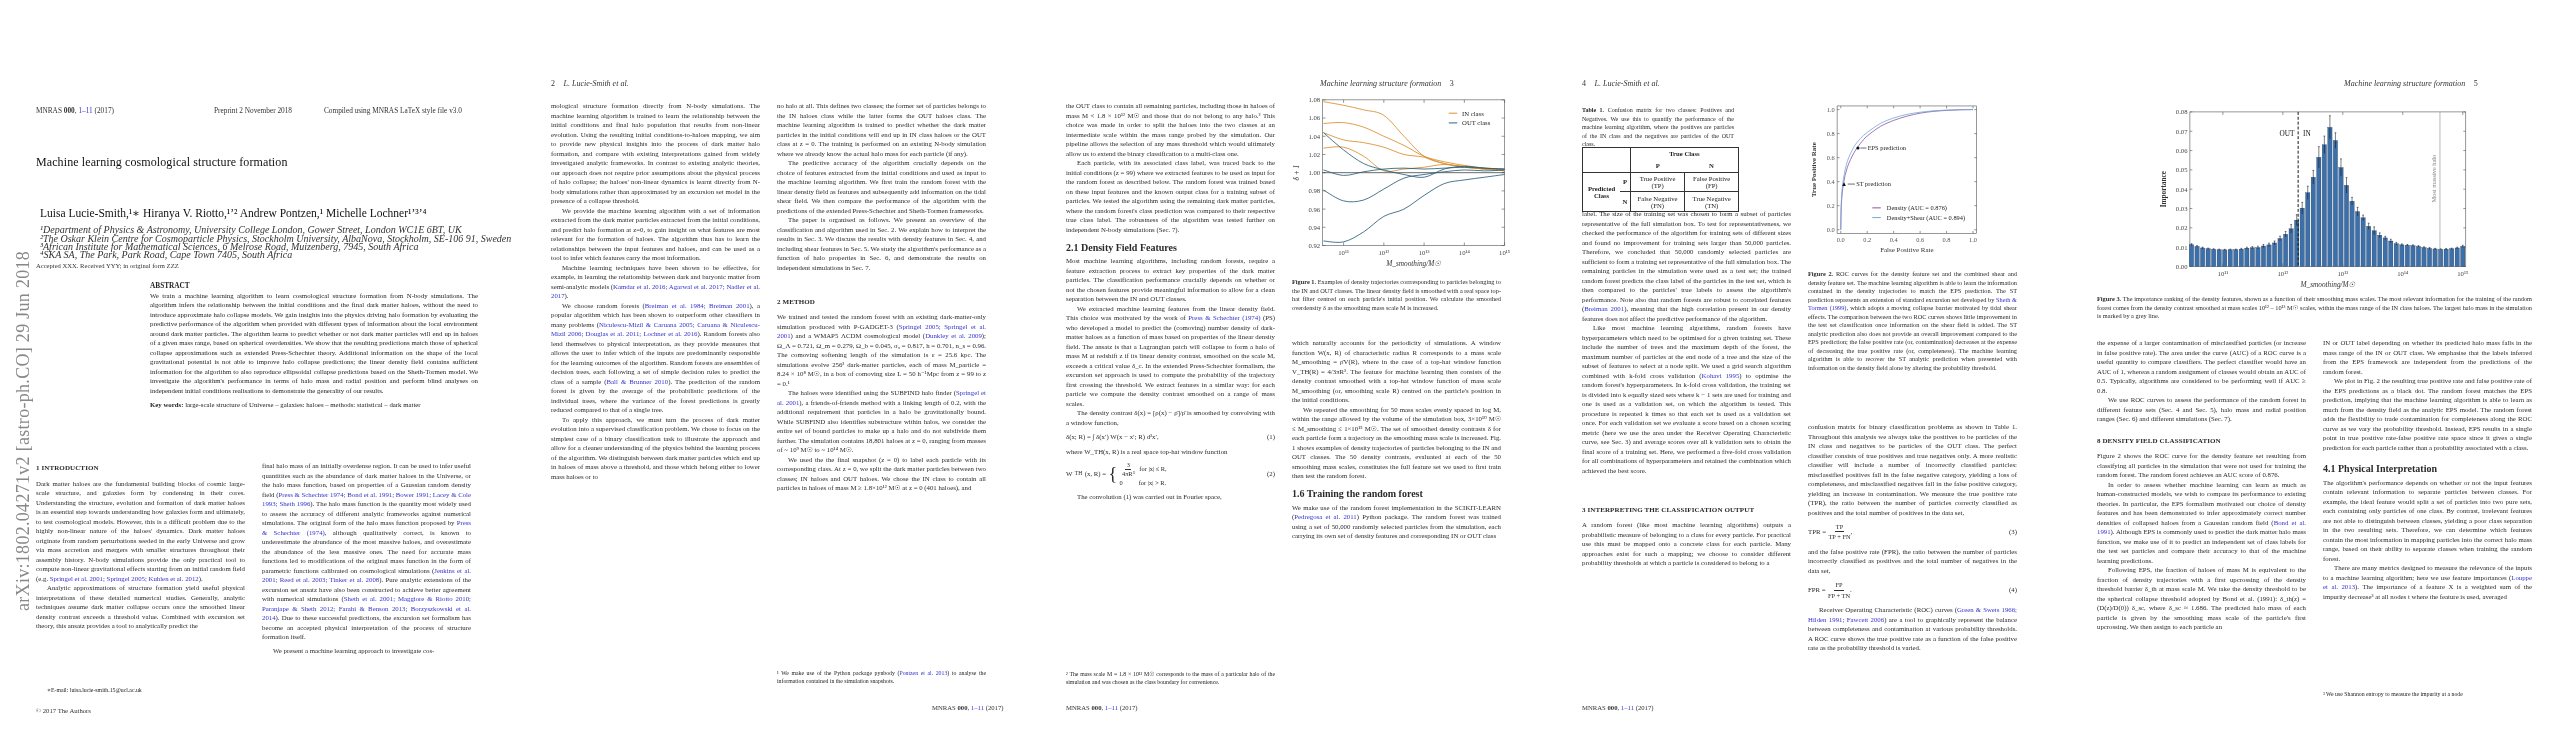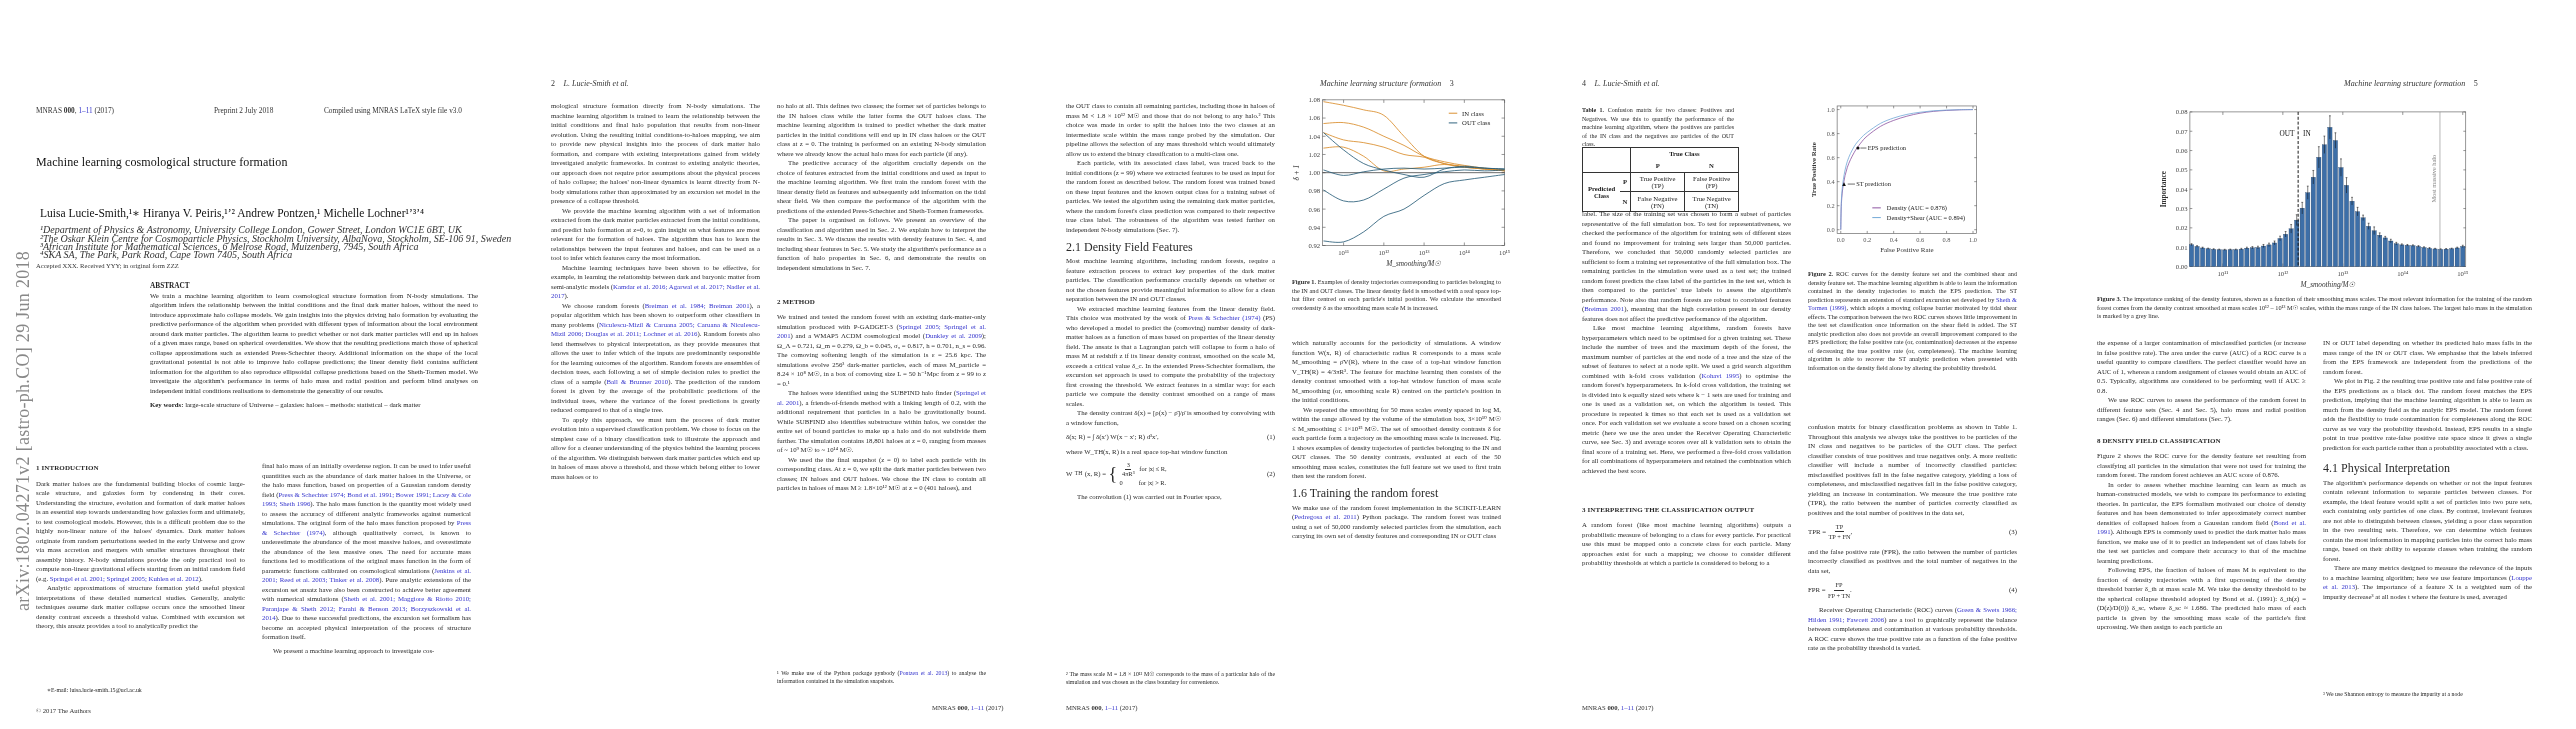--- a/index.html
+++ b/index.html
@@ -8,21 +8,21 @@
 .page{position:absolute;top:16px;width:515px;height:729px;background:#fff;overflow:hidden}
 .p1{left:0}.p2{left:515px}.p3{left:1030px}.p4{left:1546px}.p5{left:2061px}
 .hdr{position:absolute;top:90px;font-size:7.3px;color:#333}
 .runhead{position:absolute;top:12px;font-size:8px;font-style:italic;color:#333}
 .runhead .pn{font-style:normal;margin:0 8.5px}
 .col{position:absolute;width:209px;font-size:6.8px;line-height:9.5px;text-align:justify;color:#2a2a2a}
 .col p{margin:0}
 .col p.ind{text-indent:11px}
 .lnk{color:#3333cc}
 h2.sec{font-size:7px;font-weight:bold;margin:7.3px 0 4.9px 0;letter-spacing:0.1px}
-h3.sub{font-size:12px;font-weight:normal;margin:8.5px 0 4.3px 0}
+h3.sub{font-size:10px;font-weight:bold;margin:8.5px 0 4.3px 0}
 .footnote{font-size:5.8px;line-height:8px}
 .foot{position:absolute;font-size:6.7px;color:#333}
 .title{position:absolute;left:36px;top:139px;font-size:12px;font-weight:normal;color:#111;letter-spacing:0.1px}
 .authors{position:absolute;left:40px;top:190px;font-size:11.5px;color:#111}
 .affil{position:absolute;left:40px;font-size:10px;font-style:italic;color:#333}
 .accepted{position:absolute;left:36px;top:228px;font-size:6.6px;color:#333}
 .abstract{position:absolute;left:150px;top:260px;width:328px;font-size:6.8px;line-height:9.5px;text-align:justify}
 .abstract .ah{font-weight:bold;font-size:7.3px}
 .kw{margin-top:4.9px}
 .arxiv{position:absolute;left:13.4px;top:595px;transform:rotate(-90deg);transform-origin:0 0;font-size:18px;color:#888;font-family:"Liberation Serif",serif;white-space:nowrap;letter-spacing:0.3px}
@@ -36,25 +36,25 @@
 .frac{display:inline-flex;flex-direction:column;align-items:center;vertical-align:middle;font-size:6.4px;margin-left:2.4px}
 .frac .n{border-bottom:0.6px solid #333;padding:0 1.2px}
 </style>
 </head>
 <body>
 
 <div class="page p1">
   <div class="hdr" style="left:36px">
     <span>MNRAS </span><b>000</b>, <span class="lnk">1–11</span><span> (2017)</span>
   </div>
-  <div class="hdr" style="left:214px">Preprint 2 July 2018</div>
+  <div class="hdr" style="left:214px">Preprint 2 November 2018</div>
   <div class="hdr" style="left:324px">Compiled using MNRAS LaTeX style file v3.0</div>
 
   <div class="title">Machine learning cosmological structure formation</div>
-  <div class="authors">Luisa Lucie-Smith,¹∗ Hiranya V. Peiris,¹ʼ² Andrew Pontzen,¹ Michelle Lochner¹ʼ³ʼ⁴</div>
+  <div class="authors">Luisa Lucie-Smith,¹∗ Hiranya V. Riotto,¹ʼ² Andrew Pontzen,¹ Michelle Lochner¹ʼ³ʼ⁴</div>
   <div class="affil" style="top:208px">¹Department of Physics &amp; Astronomy, University College London, Gower Street, London WC1E 6BT, UK</div>
   <div class="affil" style="top:217px">²The Oskar Klein Centre for Cosmoparticle Physics, Stockholm University, AlbaNova, Stockholm, SE-106 91, Sweden</div>
 
   <div class="affil" style="top:225px">³African Institute for Mathematical Sciences, 6 Melrose Road, Muizenberg, 7945, South Africa</div>
   <div class="affil" style="top:233px">⁴SKA SA, The Park, Park Road, Cape Town 7405, South Africa</div>
 
   <div class="accepted" style="top:246px">Accepted XXX. Received YYY; in original form ZZZ</div>
 
   <div class="abstract" style="top:265px">
     <div class="ah">ABSTRACT</div>

